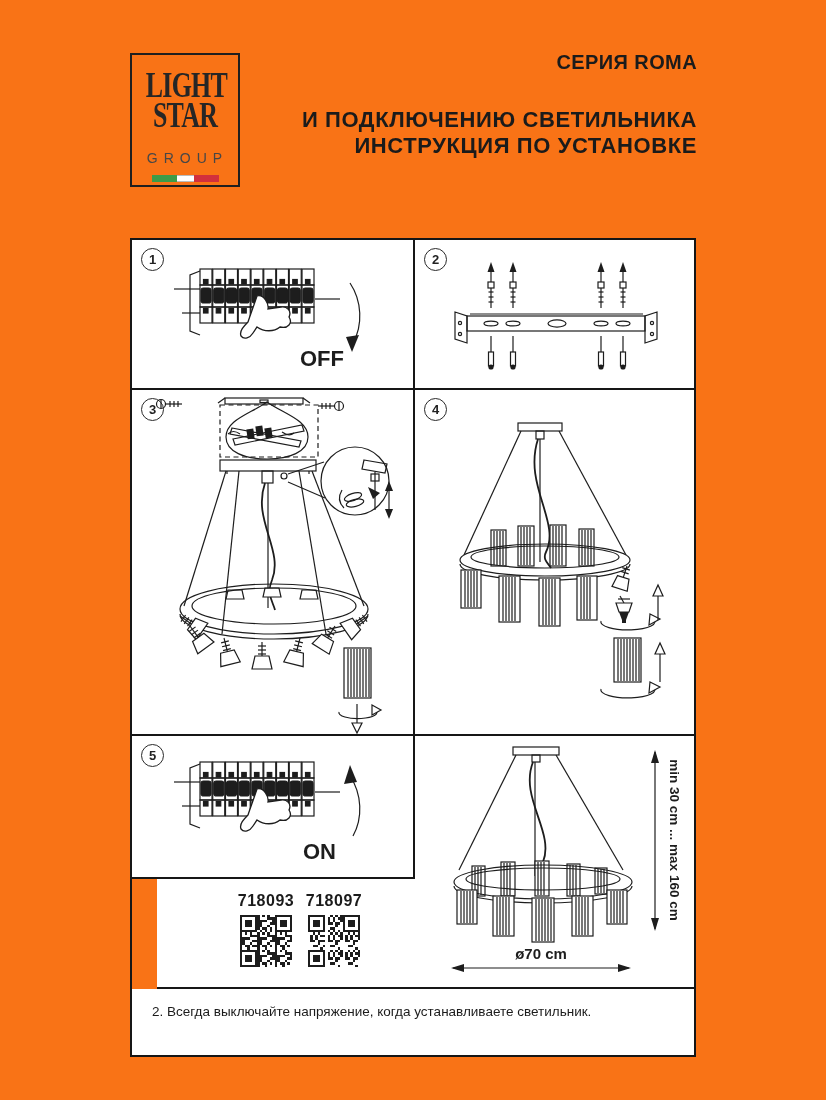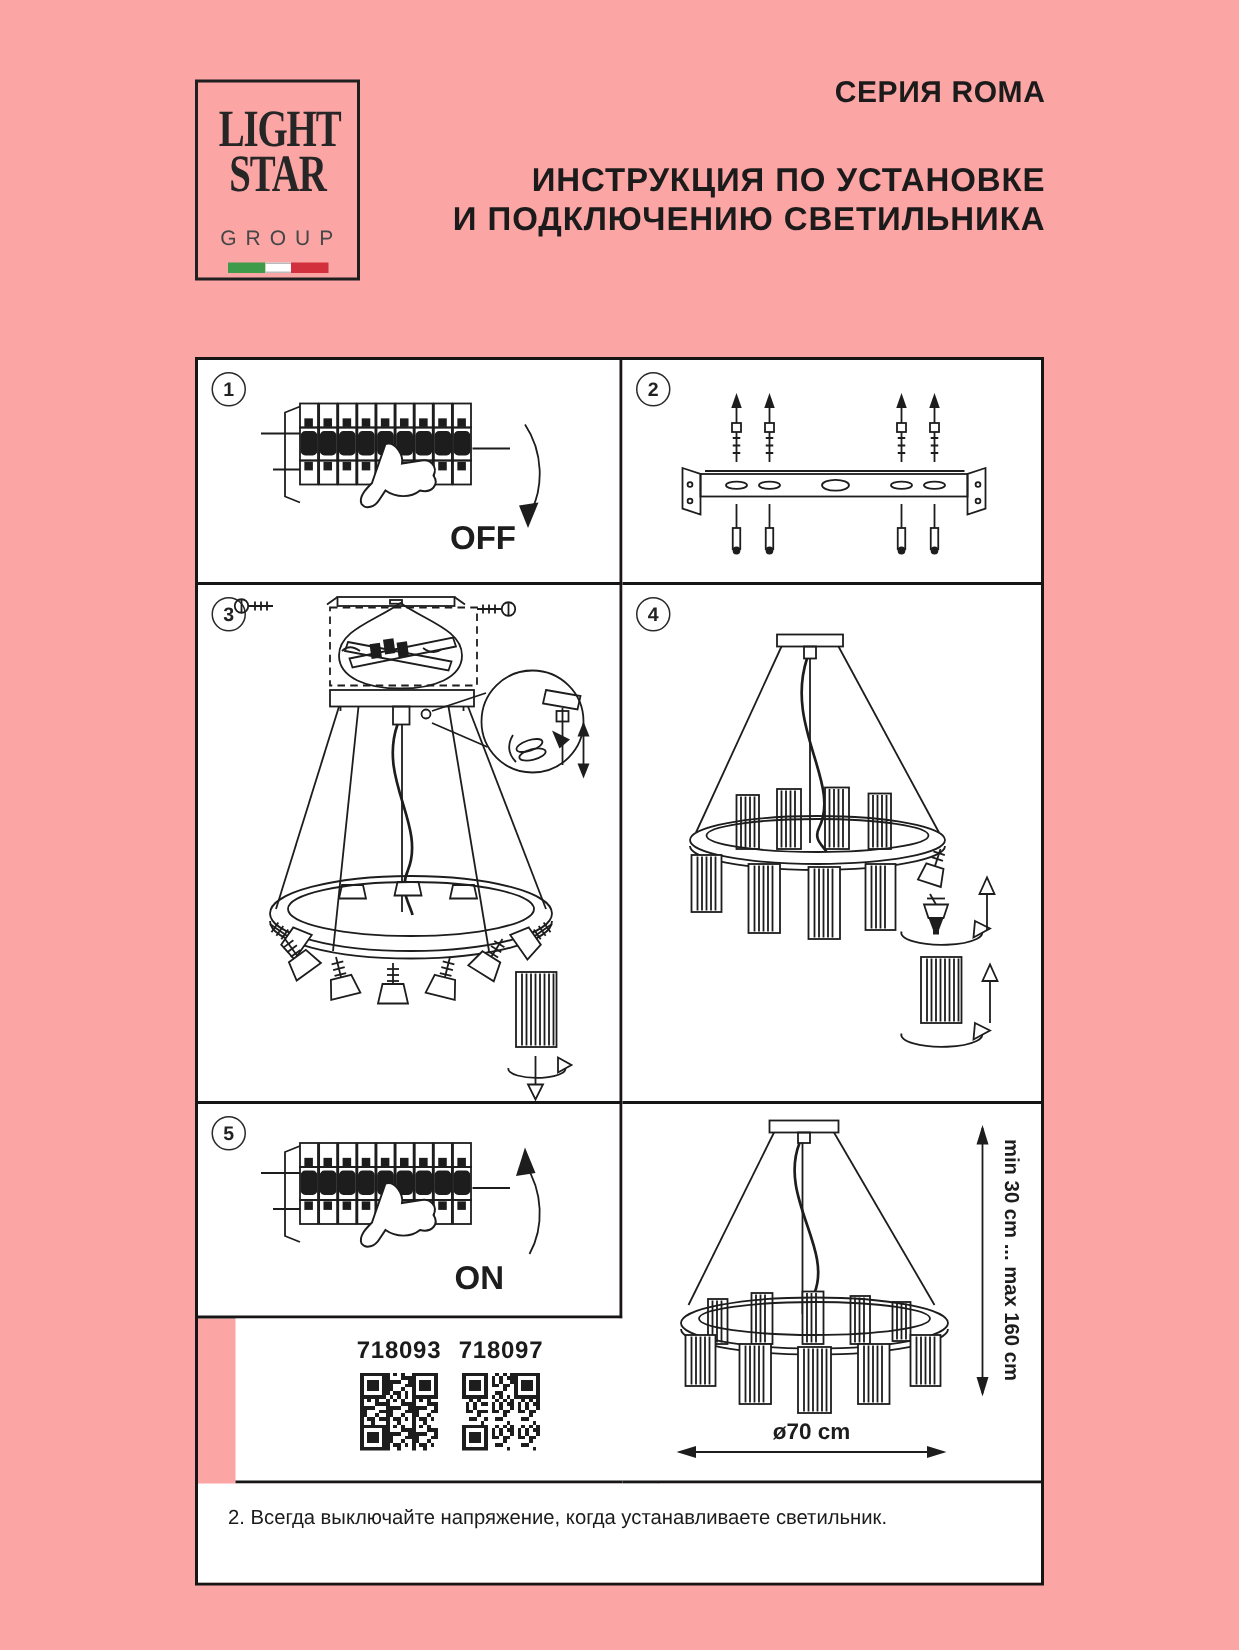--- a/index.html
+++ b/index.html
@@ -1,16 +1,16 @@
 <!DOCTYPE html>
 <html><head>
 <meta charset="utf-8">
 <style>
   html,body{margin:0;padding:0;background:#fff;}
-  #page{position:relative;width:826px;height:1100px;background:#fca5a5;overflow:hidden;
+  #page{position:relative;width:826px;height:1100px;background:#f97316;overflow:hidden;
         font-family:"Liberation Sans",sans-serif;color:#1d1d1d;}
   
   #logo-box{position:absolute;left:130px;top:53px;width:110px;height:134px;
             border:2px solid #1f1f1f;box-sizing:border-box;text-align:center;padding-top:16px;}
   .logo-word{font-family:"Liberation Serif",serif;font-weight:bold;font-size:35px;line-height:30px;
              color:#262626;transform:scaleX(.74);transform-origin:center;letter-spacing:-1px;}
   .logo-group{font-size:14px;letter-spacing:6px;color:#474747;margin-top:19px;padding-left:5px;}
   .flag{display:flex;justify-content:center;margin-top:9px;}
   .flag span{display:inline-block;height:7px;}
   .flag .g{width:25px;}
@@ -50,22 +50,22 @@
     <div class="flag">
       <span class="g" style="background:#3e9b49"></span>
         <span class="w" style="background:#ffffff"></span>
         <span class="r" style="background:#d2303c"></span>
     </div>
   </div>
 
   <div id="head-text">
     <div class="ht-small">СЕРИЯ ROMA</div>
     <div id="head-gap"></div>
+    <div class="ht-big">И ПОДКЛЮЧЕНИЮ СВЕТИЛЬНИКА</div>
     <div class="ht-big">ИНСТРУКЦИЯ ПО УСТАНОВКЕ</div>
-    <div class="ht-big">И ПОДКЛЮЧЕНИЮ СВЕТИЛЬНИКА</div>
   </div>
 
   <div id="grid">
 
     <div class="cell br bb" style="left:0;top:0;width:283px;height:150px;">
       <div class="stepnum">1</div>
       <svg width="281" height="148" viewBox="0 0 281 148" stroke="#1d1d1d" fill="none" stroke-width="1.2">
         <defs>
           <g id="m1">
             <rect x="0" y="0" width="12" height="16"></rect>

